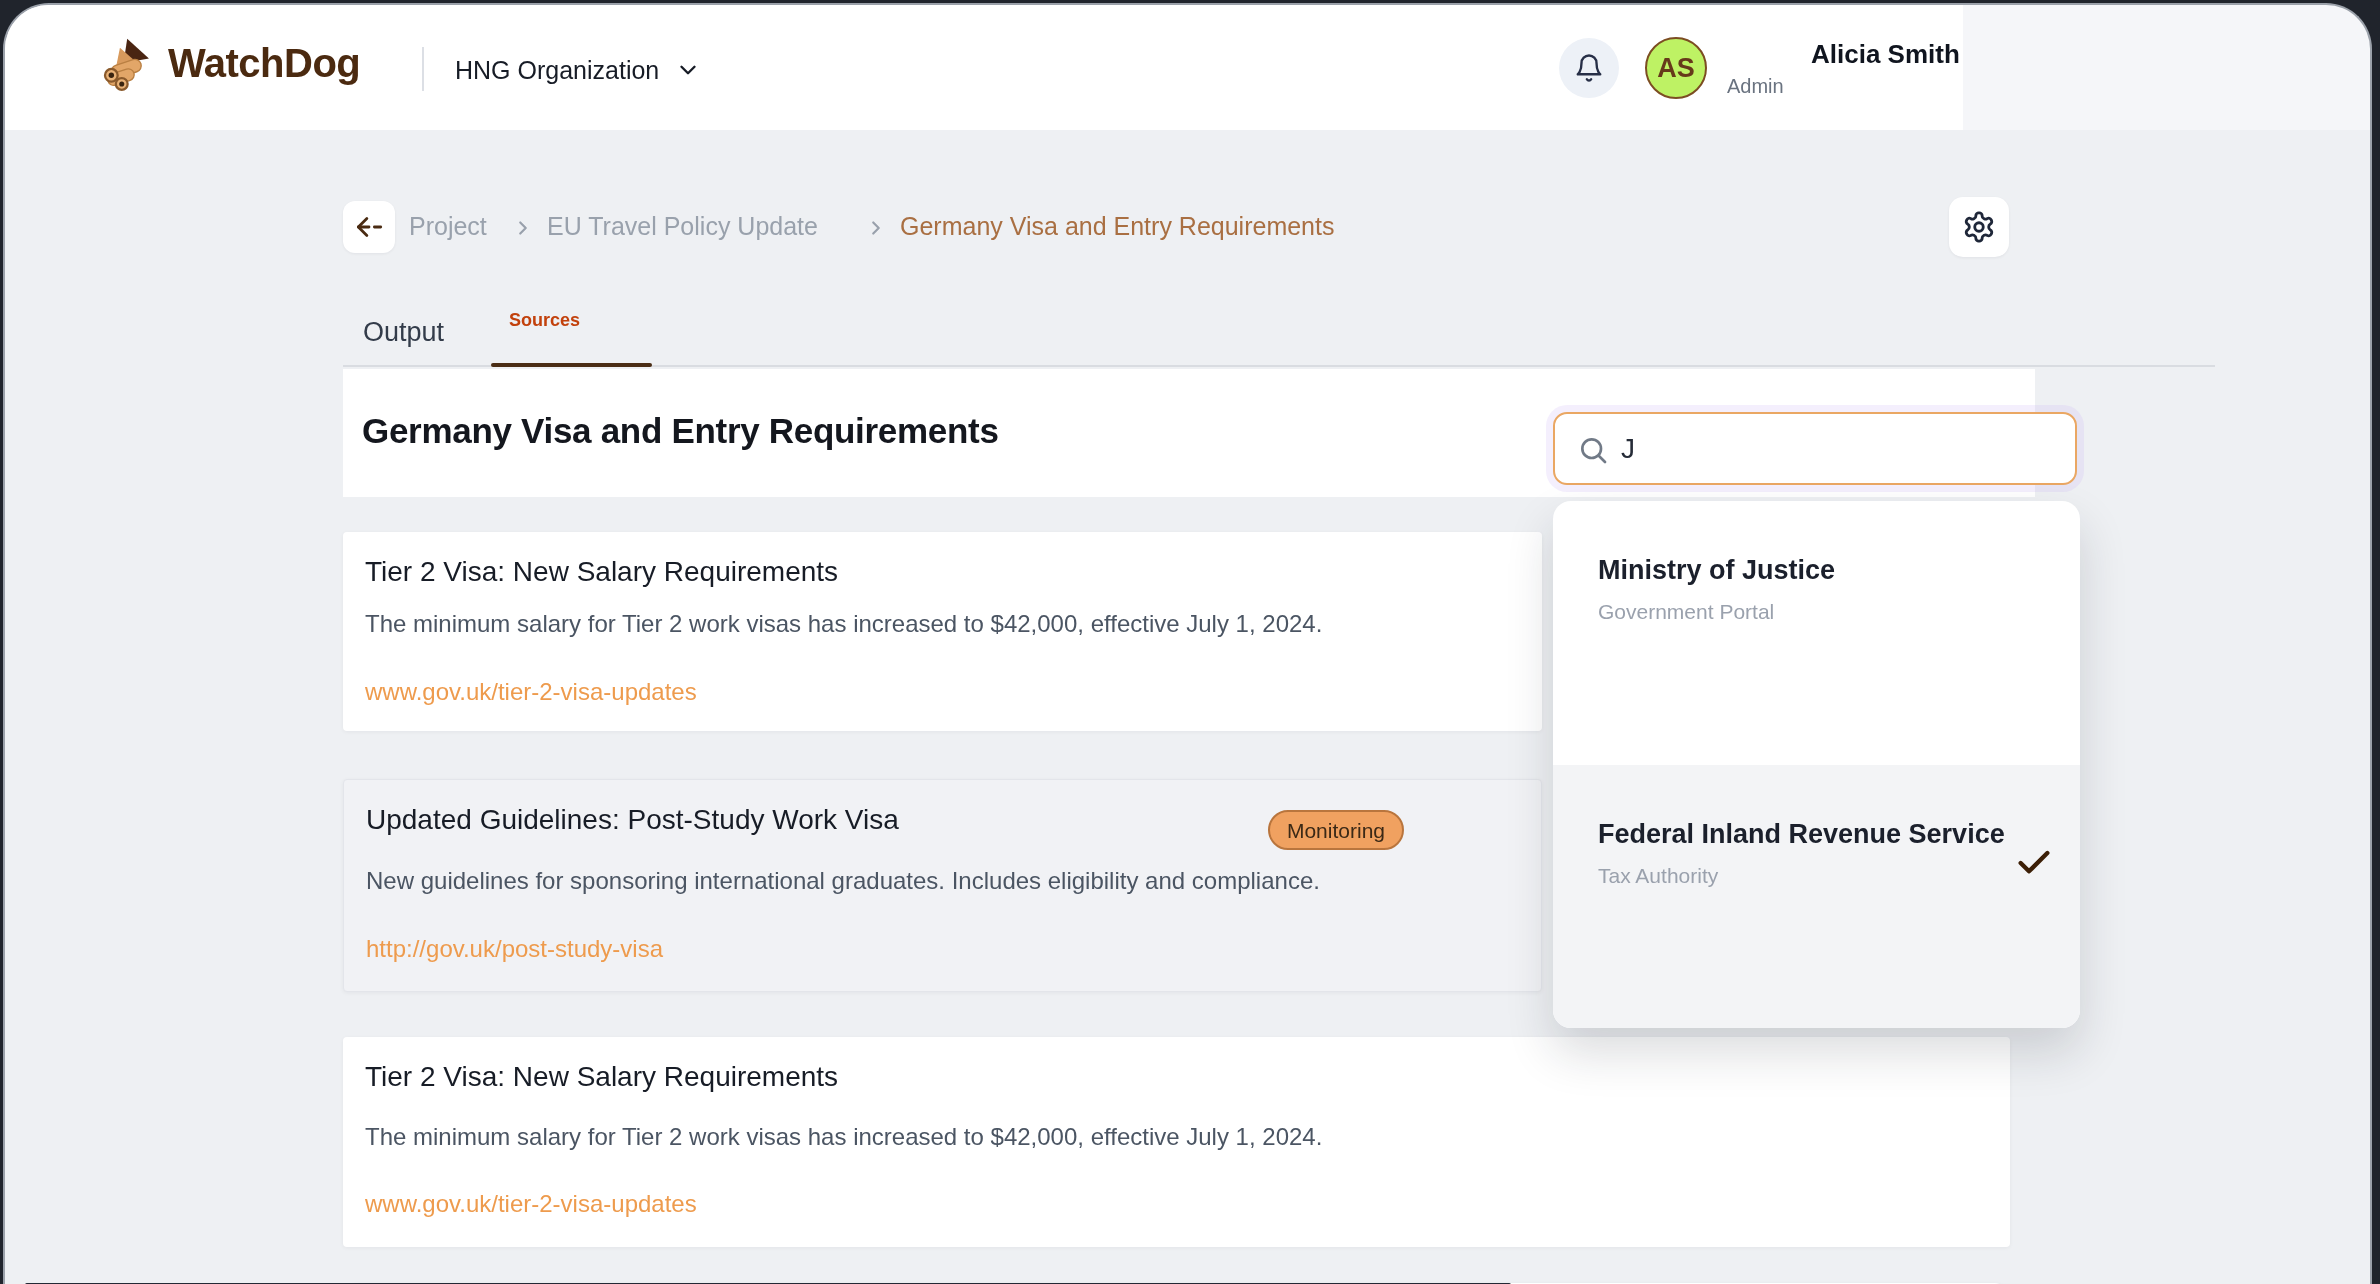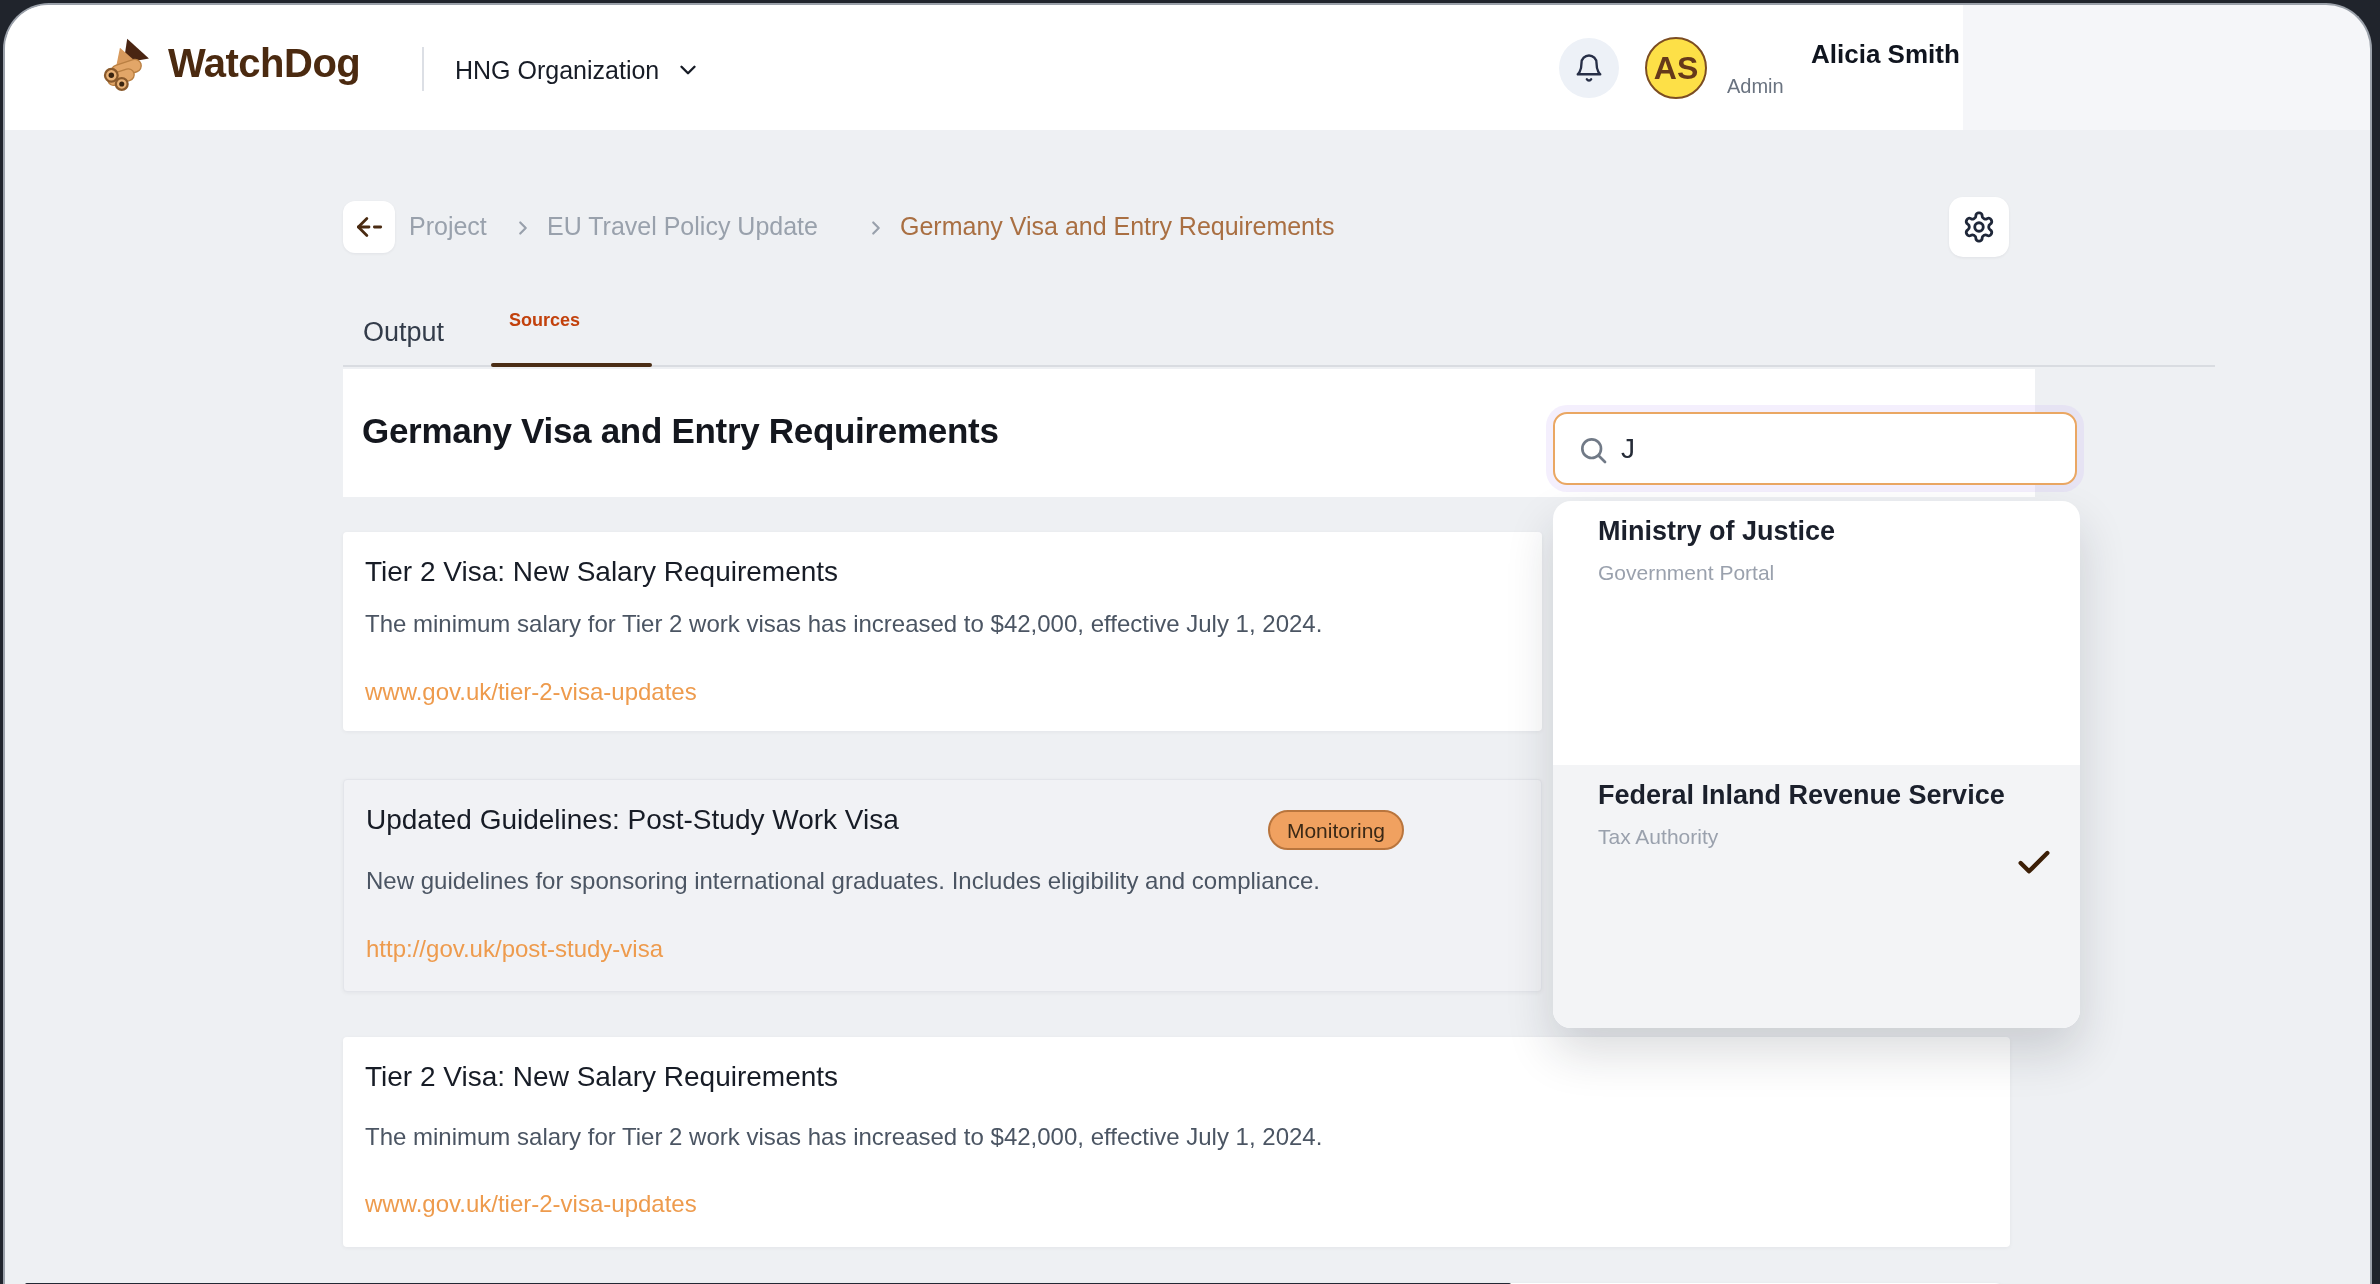--- a/index.html
+++ b/index.html
@@ -13,22 +13,22 @@
   
   .header-bg { left:0; top:0; width:1958px; height:125px; background:#ffffff; }
   .logo-icon { left:95px; top:30px; width:58px; height:58px; }
   .brand { left:163px; top:36px; font-size:40px; font-weight:800; color:#4b2a10; letter-spacing:-0.5px; }
   .hdr-divider { left:417px; top:42px; width:2px; height:44px; background:#dcdfe5; }
   .org-chip { left:450px; top:44px; height:42px; display:flex; align-items:center; gap:16px; cursor:pointer; }
   .org-label { font-size:25px; color:#171c26; font-weight:500; }
   .bell-btn { left:1554px; top:33px; width:60px; height:60px; border-radius:50%;
               background:#edf1f7; display:flex; align-items:center; justify-content:center; }
   .avatar { left:1640px; top:32px; width:62px; height:62px; border-radius:50%;
-            background:#fde047; border:2px solid #7c4d22; color:#66391a;
-            font-size:32px; font-weight:700; display:flex; align-items:center; justify-content:center; }
+            background:#bef264; border:2px solid #7c4d22; color:#66391a;
+            font-size:27px; font-weight:700; display:flex; align-items:center; justify-content:center; }
   .user-name { left:1806px; top:34px; font-size:26px; font-weight:700; color:#10151f; }
   .user-role { left:1722px; top:70px; font-size:20px; color:#6a7380; }
 
   
   .content-bg { left:0; top:125px; right:0; bottom:0; background:#eef0f3; }
 
   .back-btn { left:338px; top:196px; width:52px; height:52px; border-radius:12px;
               background:#ffffff; display:flex; align-items:center; justify-content:center;
               box-shadow:0 1px 3px rgba(20,25,40,.06); }
   .crumb { top:207px; font-size:25px; }
@@ -51,21 +51,21 @@
                 background:#ffffff; border:2px solid #eaa763;
                 box-shadow:0 0 0 7px rgba(205,180,245,.22); }
   .search-input { position:absolute; left:66px; top:0; width:440px; height:69px; border:none; outline:none;
                   font-size:28px; color:#262c38; background:transparent;
                   font-family:"Liberation Sans", sans-serif; }
   .search-glyph { position:absolute; left:22px; top:20px; }
 
   .dropdown { left:1548px; top:496px; width:527px; height:527px; border-radius:18px;
               background:#ffffff; box-shadow:0 24px 48px rgba(25,30,45,.16);
               display:flex; flex-direction:column; overflow:hidden; z-index:6; }
-  .dd-item { flex:1; padding:15px 40px 0 45px; position:relative; cursor:pointer; }
+  .dd-item { flex:1; padding:54px 40px 0 45px; position:relative; cursor:pointer; }
   .dd-item.selected { background:#f3f4f6; }
   .dd-title { font-size:27px; font-weight:600; color:#1b202c; }
   .dd-url { font-size:24px; color:#4e5766; margin-top:12px; }
   .dd-tag { font-size:21px; color:#9aa1ad; margin-top:14px; }
   .dd-check { position:absolute; right:26px; top:78px; }
 
   .card { border-radius:4px; box-shadow:0 1px 4px rgba(20,25,40,.05); }
   .card-white { background:#ffffff; }
   .card-gray { background:#f1f2f5; border:1px solid #e3e5ea; }
   .card-title { position:absolute; left:22px; top:24px; font-size:28px; font-weight:500; color:#171c26; }

